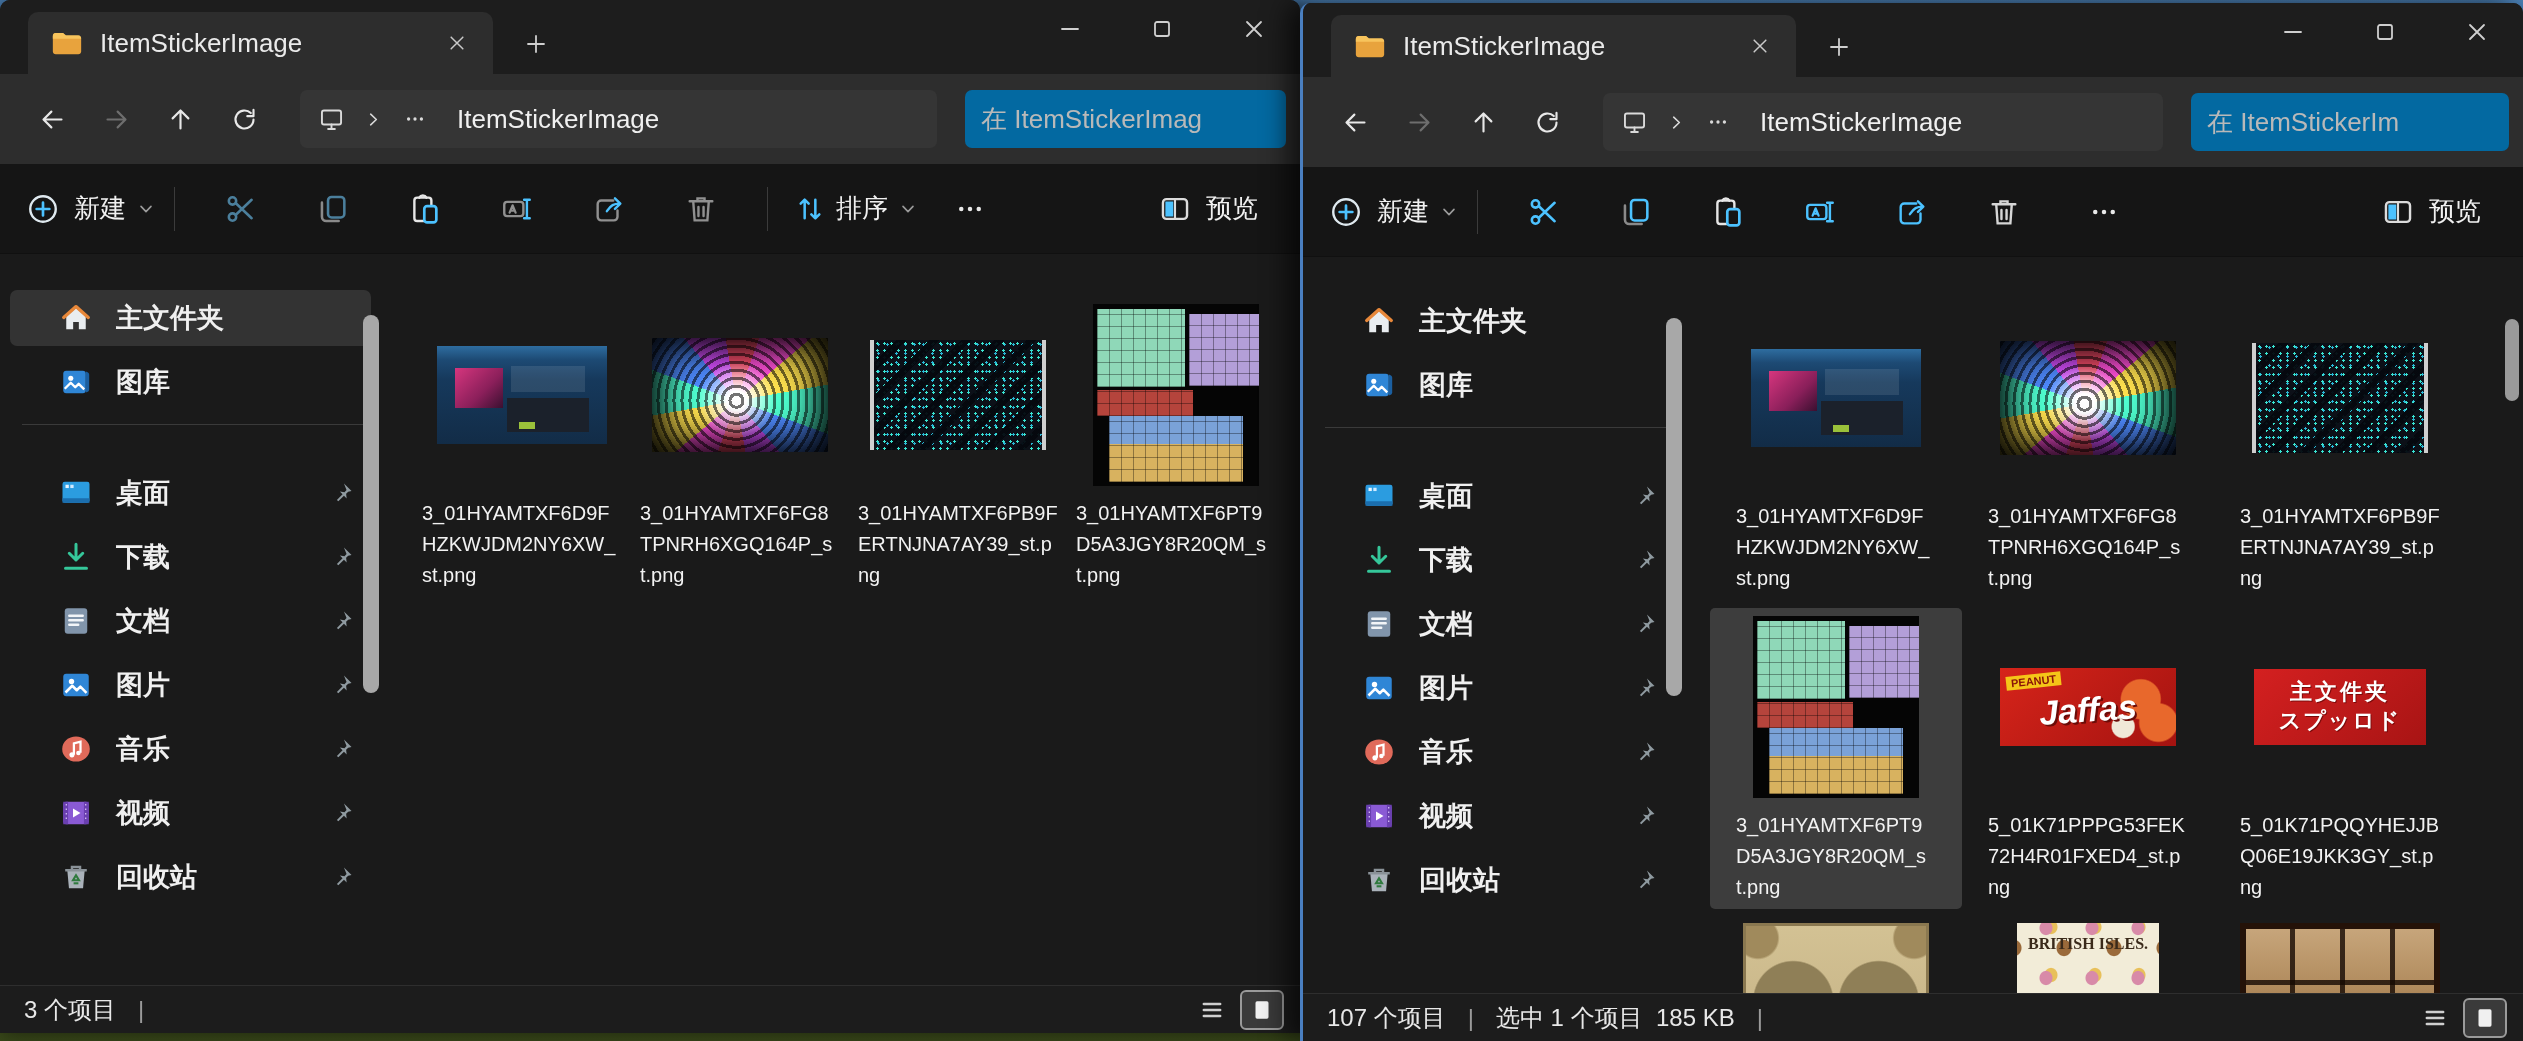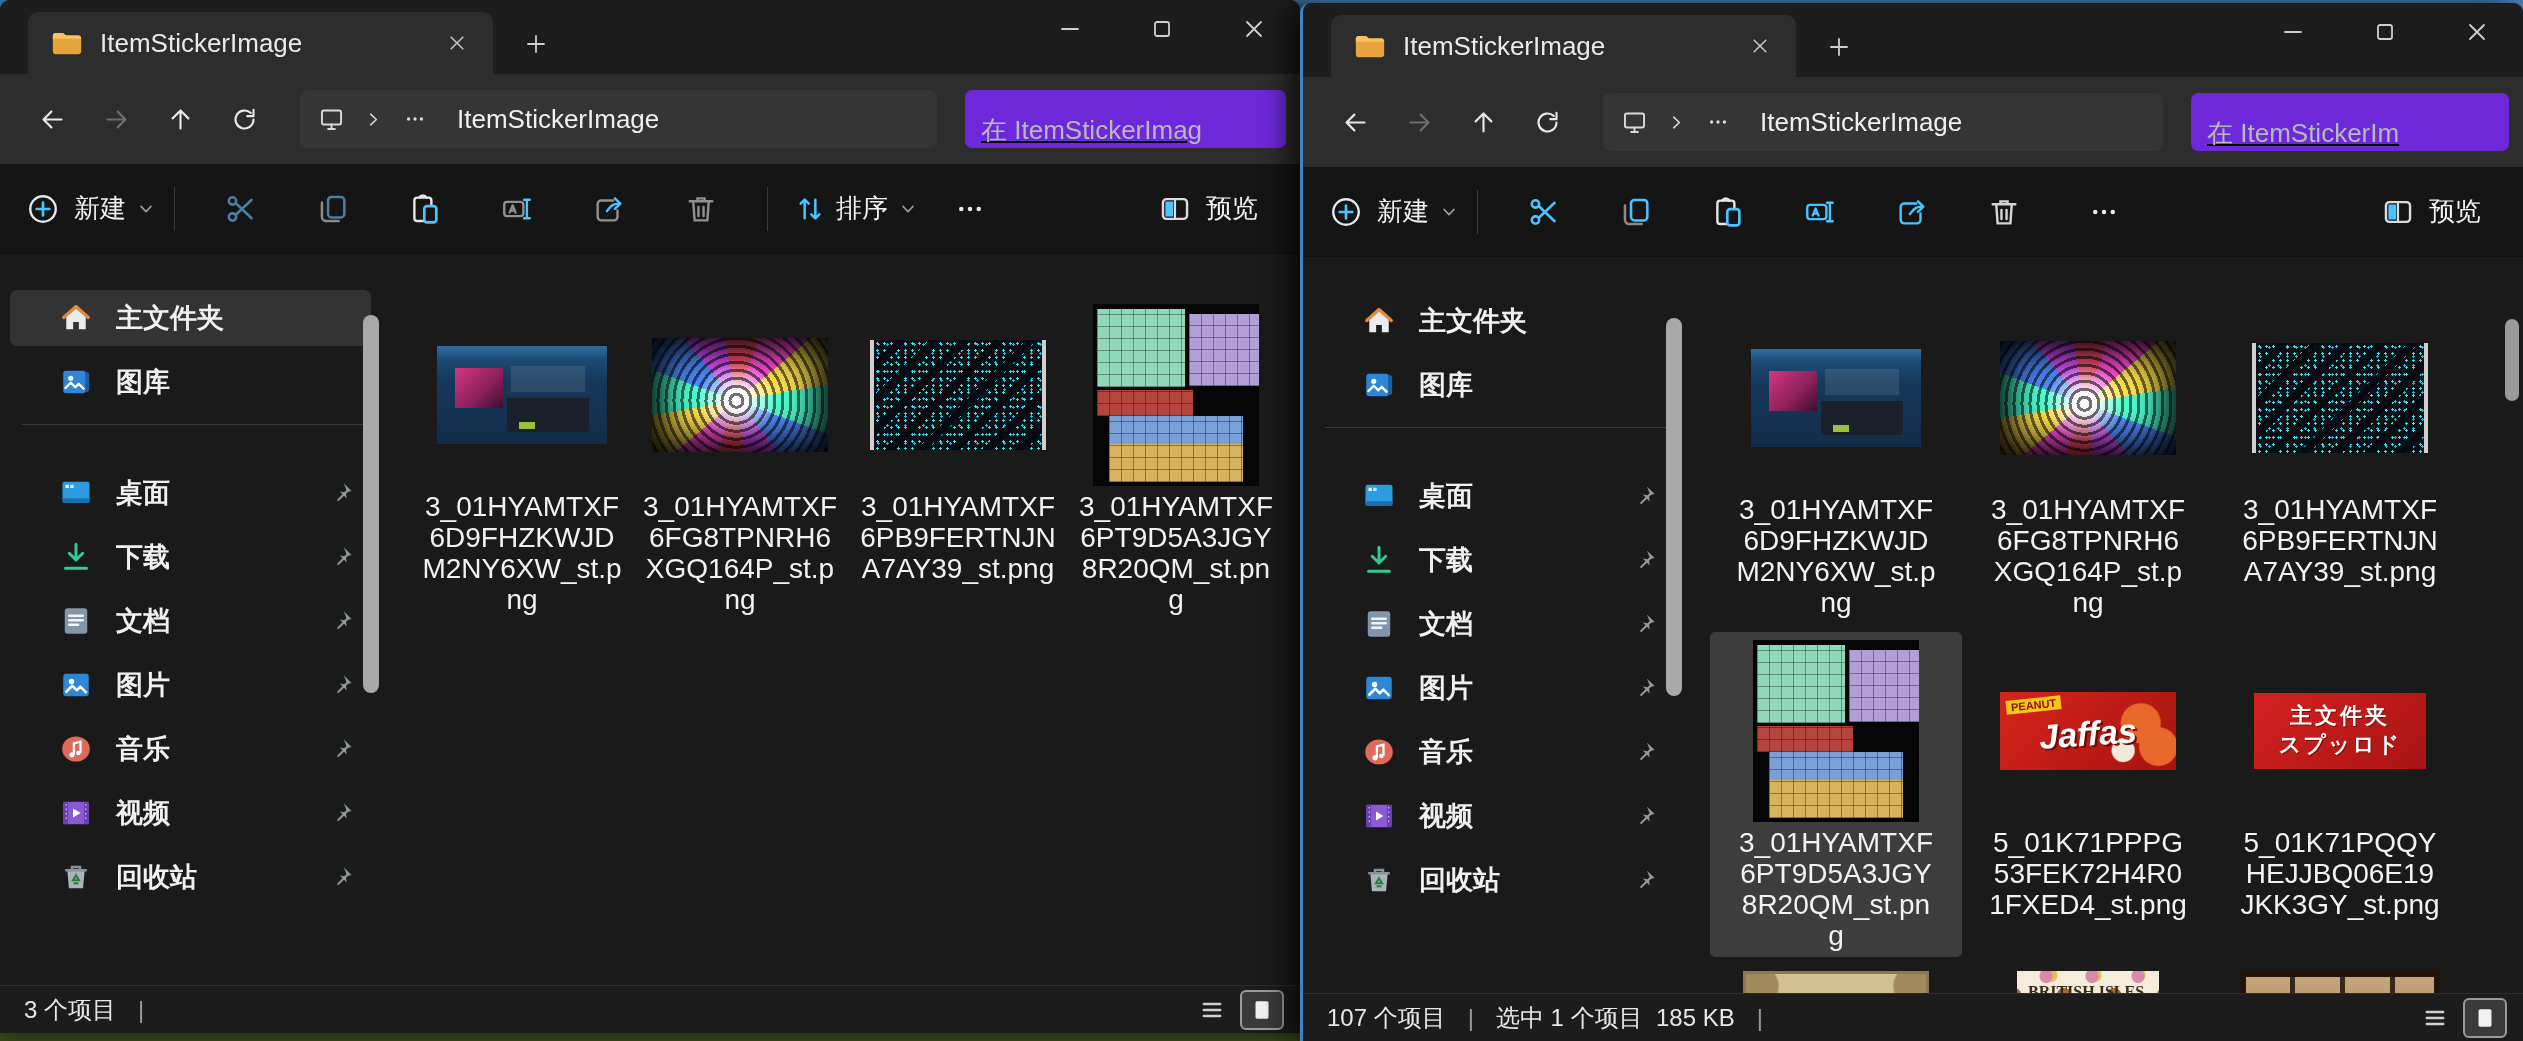--- a/index.html
+++ b/index.html
@@ -30,21 +30,21 @@
   .navbtn.disabled{color:#6e6e6e;}
   .addresspill{height:58px;background:#353535;border-radius:7px;display:flex;align-items:center;margin-left:24px;padding:0 18px;color:#e4e4e4;}
   #win0 .addresspill{width:637px;}
   #win1 .addresspill{width:560px;}
   .addresspill .ic{width:27px;height:27px;color:#dadada;flex:0 0 auto;}
   .addr-chev{width:36px;height:36px;display:flex;align-items:center;justify-content:center;color:#bdbdbd;margin-left:10px;}
   .addr-chev .ic{width:17px;height:17px;}
   .addr-dots{width:40px;height:36px;display:flex;align-items:center;justify-content:center;color:#dadada;margin-left:4px;}
   .addr-dots .ic{width:22px;height:22px;}
   .addr-text{font-size:26px;color:#f0f0f0;margin-left:22px;white-space:nowrap;overflow:hidden;}
-  .searchpill{height:58px;background:#6d28d9;border-radius:7px;flex:1;margin-left:28px;display:flex;align-items:flex-end;padding:0 16px;overflow:hidden;text-decoration:underline;}
+  .searchpill{height:58px;background:#0369a1;border-radius:7px;flex:1;margin-left:28px;display:flex;align-items:center;padding:0 16px;overflow:hidden;}
   .search-text{font-size:26px;color:#b9b9b9;white-space:nowrap;}
   
   .toolbar{height:90px;background:#151515;display:flex;align-items:center;padding:0 26px;flex:0 0 auto;border-bottom:1px solid #101010;}
   .tb-new{display:flex;align-items:center;color:#f0f0f0;font-size:26px;}
   .tb-new .ic-newplus{width:34px;height:34px;margin-right:14px;}
   .tb-new .chev{width:16px;height:16px;color:#9a9a9a;margin-left:12px;}
   .tbsep{width:1px;height:44px;background:#3b3b3b;margin:0 20px;flex:0 0 auto;}
   .tbbtn{width:92px;height:64px;display:flex;align-items:center;justify-content:center;border-radius:6px;flex:0 0 auto;}
   .tbbtn .ic{width:34px;height:34px;}
   .st-accent{color:#4cc2ff;} .st-muted-blue{color:#4b7f9c;} .st-muted-gray{color:#909090;} .st-neutral{color:#d6d6d6;}
@@ -66,21 +66,21 @@
   .sb-pin{width:26px;height:26px;color:#8f9aa0;flex:0 0 auto;}
   .sb-sep{height:1px;background:#3a3a3a;margin:14px 22px 40px 22px;}
   .sb-scroll{position:absolute;top:61px;right:6px;width:16px;height:378px;background:#a8a8a8;border-radius:8px;}
   
   .files{flex:1;position:relative;overflow:hidden;padding:42px 0 0 28px;display:flex;flex-wrap:wrap;align-content:flex-start;row-gap:8px;}
   #win1 .files{padding-left:22px;}
   .tile{width:218px;display:flex;flex-direction:column;align-items:center;padding:6px 0;border-radius:5px;}
   #win1 .tile{width:252px;}
   .tile.selected{background:#3d3d3d;}
   .thumbwrap{height:186px;display:flex;align-items:center;justify-content:center;width:100%;}
-  .fname{margin-top:3px;width:200px;font-size:28px;line-height:31px;color:#f2f2f2;text-align:center;word-break:break-all;}
+  .fname{margin-top:10px;width:200px;font-size:20px;line-height:31px;color:#f2f2f2;word-break:break-all;}
   .fname:empty{display:none;}
   .tile.partial .thumbwrap{align-items:flex-start;}
   .thumb{position:relative;overflow:hidden;flex:0 0 auto;}
   .p{position:absolute;}
   .thumb-text{position:absolute;white-space:nowrap;}
   .thumb-text:empty{display:none;}
   .files-scroll{position:absolute;top:62px;right:4px;width:14px;height:82px;background:#9a9a9a;border-radius:7px;}
   
   .t-steam-screenshot{width:170px;height:98px;background:linear-gradient(180deg,#2e6da0 0%,#1d4a74 14%,#16395c 34%,#122c47 100%);}
   .t-steam-screenshot .p1{left:18px;top:22px;width:48px;height:40px;background:linear-gradient(135deg,#d6367e 0%,#8a1f5a 60%,#3a1030 100%);}

